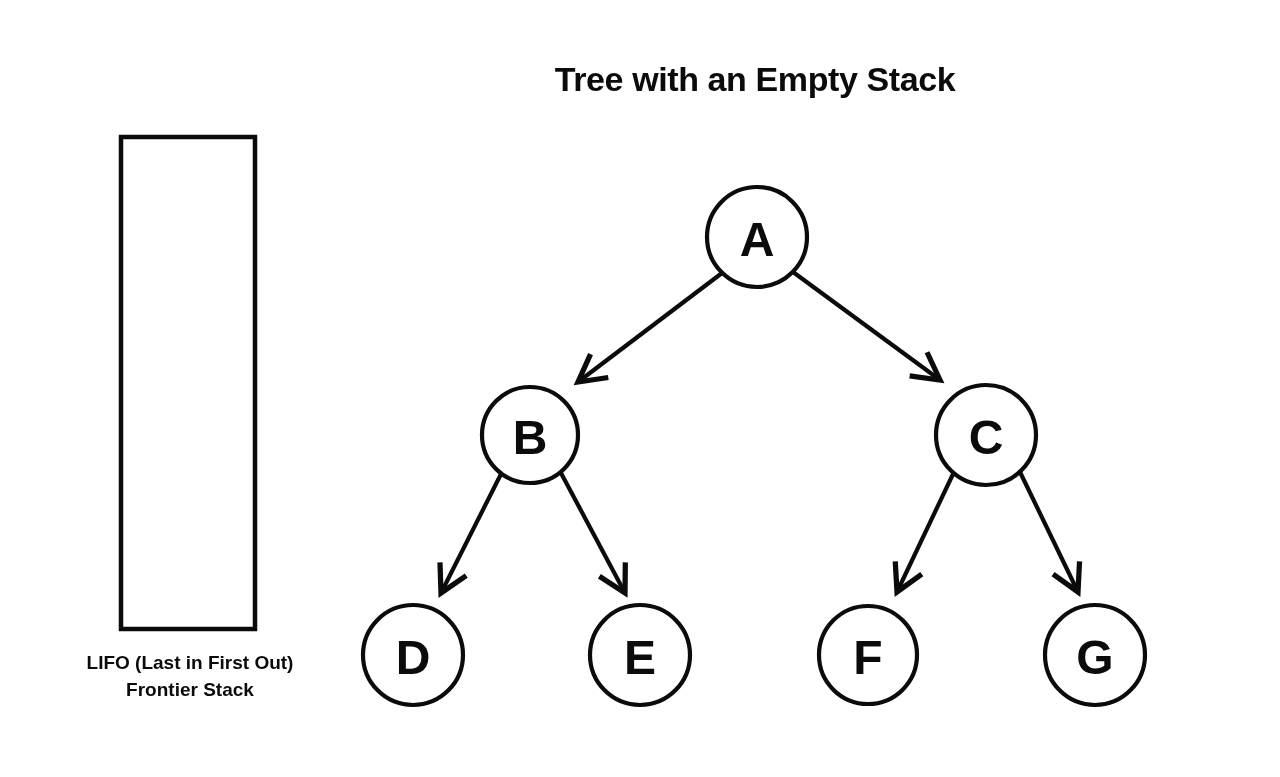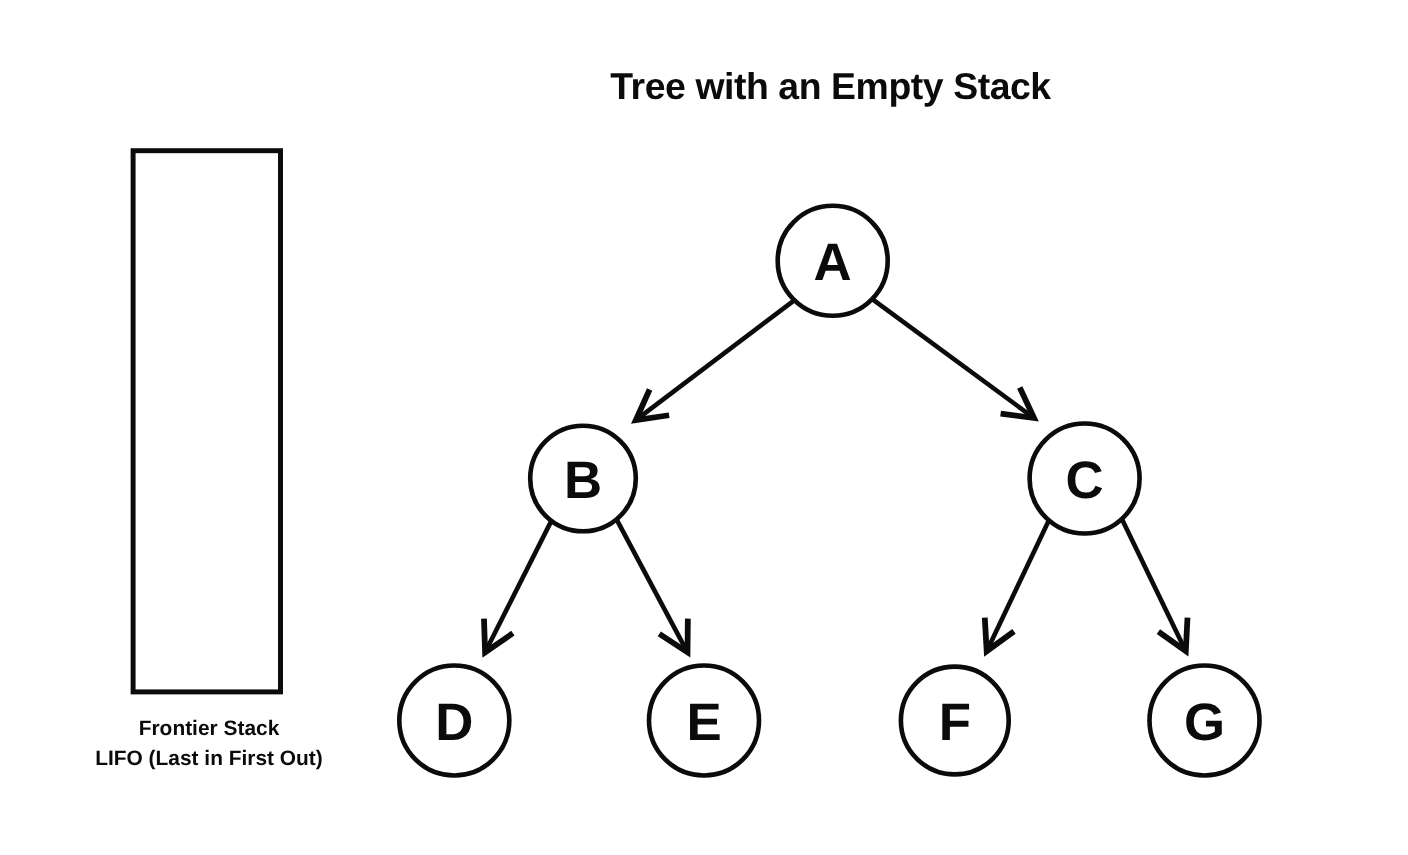--- a/index.html
+++ b/index.html
@@ -119,17 +119,17 @@
       <circle cx="868" cy="655" r="49" fill="#ffffff" stroke="#0b0b0b" stroke-width="4.2"></circle>
       <text class="node-label" x="868" y="657">F</text>
     </g>
     <g>
       <circle cx="1095" cy="655" r="50" fill="#ffffff" stroke="#0b0b0b" stroke-width="4.2"></circle>
       <text class="node-label" x="1095" y="657">G</text>
     </g>
   </svg>
 
   <div class="stack-caption">
+    <div>LIFO (Last in First Out)</div>
     <div>Frontier Stack</div>
-    <div>LIFO (Last in First Out)</div>
   </div>
 
 </div>
 
 </body></html>

